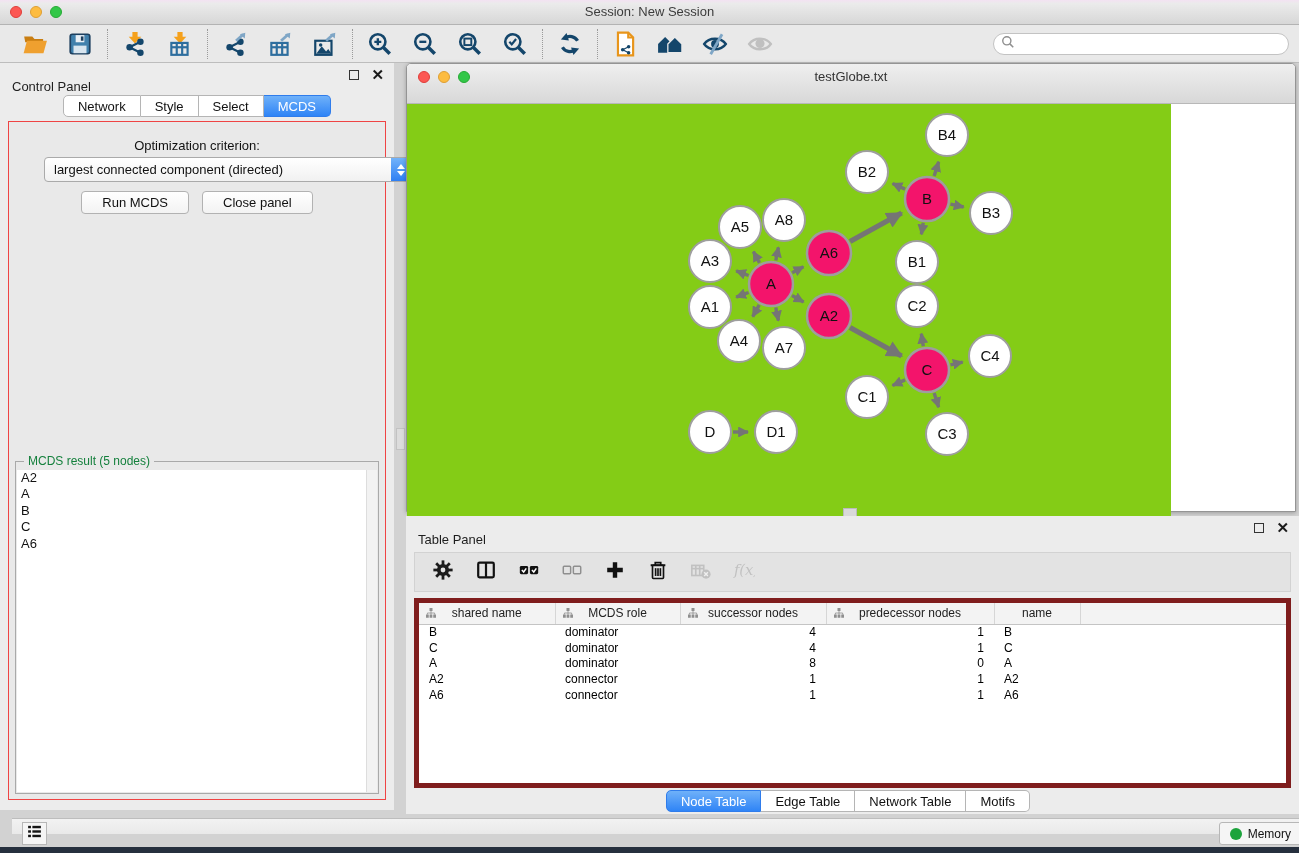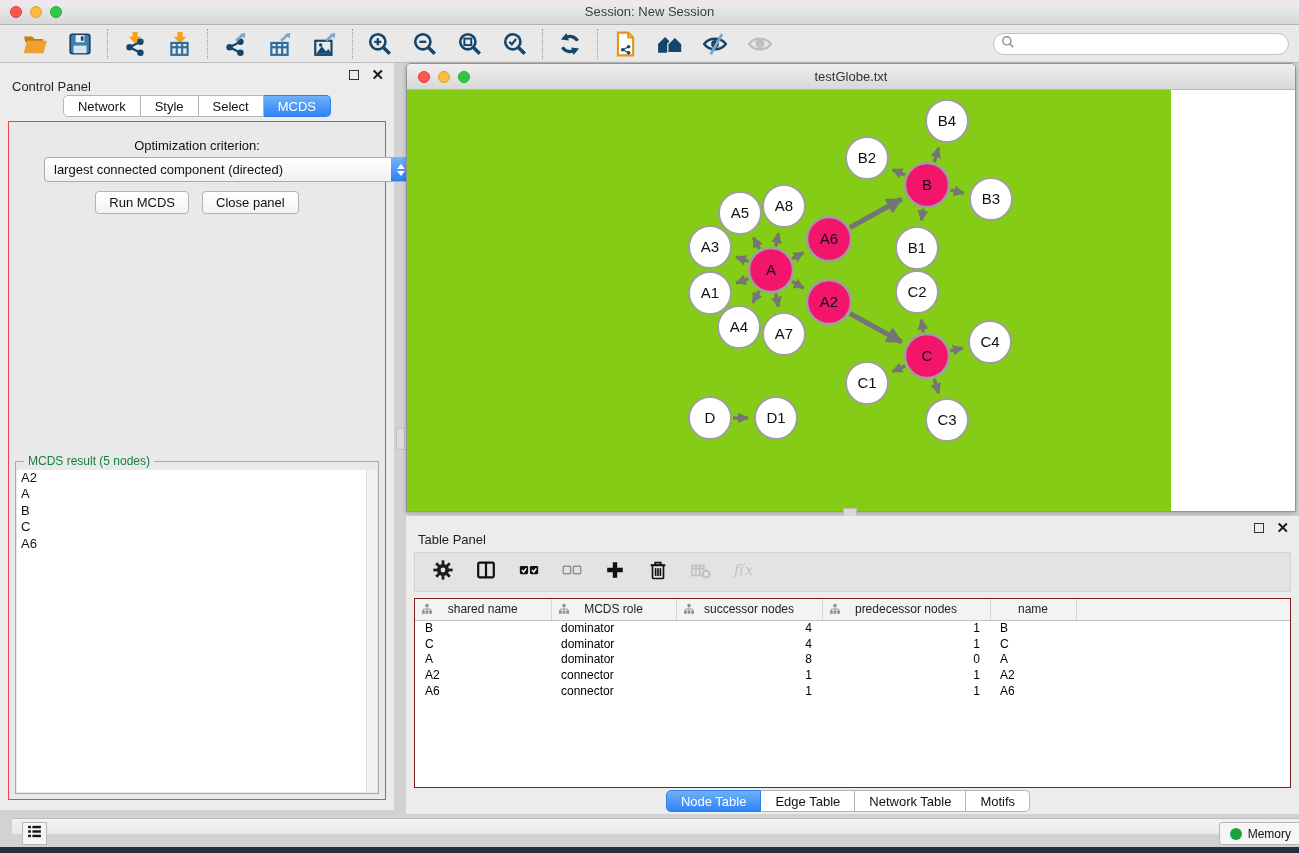--- a/index.html
+++ b/index.html
@@ -57,21 +57,21 @@
   .selectrow { position:absolute; left:35px; top:35px; width:368px; height:25px;
     border:1px solid #aaa; border-radius:4px; background:linear-gradient(#ffffff,#f1f1f1); }
   .selectrow .val { line-height:23px; padding-left:9px; font-size:13px; color:#111;
     white-space:nowrap; overflow:hidden; }
   .stepper { position:absolute; right:0; top:0; bottom:0; width:20px;
     border-radius:0 3px 3px 0; background:linear-gradient(#72b3fa,#2e7ff3);
     display:flex; flex-direction:column; align-items:center; justify-content:center; gap:2px; }
   .tri-up { width:0; height:0; border-left:4px solid transparent; border-right:4px solid transparent; border-bottom:5px solid #fff; }
   .tri-dn { width:0; height:0; border-left:4px solid transparent; border-right:4px solid transparent; border-top:5px solid #fff; }
   .btnrow { position:absolute; left:0; right:0; top:69px; display:flex; justify-content:center; gap:13px; }
-  .pushbtn { height:23px; padding:0 13px; font-size:13px; color:#111;
+  .pushbtn { height:23px; padding:0 20px; font-size:13px; color:#111;
     background:linear-gradient(#ffffff,#f3f3f3); border:1px solid #b2b2b2; border-radius:4px;
     font-family:"Liberation Sans", sans-serif; cursor:default; }
 
   .groupbox { position:absolute; left:6px; right:6px; top:339px; bottom:5px;
     border:1px solid #a9a9a9; }
   .groupbox .legend { position:absolute; top:-8px; left:8px; background:#e9e9e9;
     padding:0 4px; font-size:12px; color:#15803d; }
   .mcds-list { position:absolute; left:1px; right:1px; top:8px; bottom:1px; background:#fff; }
   .mcds-list .scrolltrack { position:absolute; right:0; top:0; bottom:0; width:11px;
     background:#f2f2f2; border-left:1px solid #ddd; }
@@ -80,36 +80,36 @@
   
   .v-grip { position:absolute; left:396px; top:428px; width:9px; height:22px;
     background:#dcdcdc; border:1px solid #c2c2c2; }
   .h-grip { position:absolute; left:843px; top:508px; width:14px; height:10px;
     background:#d9d9d9; border:1px solid #bbb; }
 
   
   .net-window { position:absolute; left:406px; top:63px; width:890px; height:449px;
     background:#fff; border:1px solid #949494; border-radius:5px 5px 0 0;
     box-shadow:0 1px 4px rgba(0,0,0,0.25); }
-  .net-titlebar { position:relative; height:26px; border-radius:4px 4px 0 0;
+  .net-titlebar { position:relative; height:40px; border-radius:4px 4px 0 0;
     background:linear-gradient(#efefef,#d8d8d8); border-bottom:1px solid #b8b8b8; }
   .net-titlebar .title { position:absolute; left:0; right:0; top:5px; text-align:center;
     font-size:13px; color:#333; }
   .net-titlebar .lights { top:7px; left:11px; }
   .net-canvas { position:relative; width:764px; height:421px; background:#84cc16; overflow:hidden; }
 
   
   .table-panel { position:absolute; left:406px; top:516px; width:893px; height:298px;
     background:#ececec; }
   .tp-toolbar { position:absolute; left:8px; right:8px; top:36px; height:40px;
     background:#e3e3e3; border:1px solid #d2d2d2; display:flex; align-items:center;
     gap:19px; padding-left:16px; }
   .tp-btn { width:24px; height:24px; display:flex; align-items:center; justify-content:center; cursor:default; }
   .table-wrap { position:absolute; left:8px; right:8px; top:82px; height:190px;
-    background:#fff; border:1px solid #7f1d1d; overflow:hidden; }
+    background:#fff; border:5px solid #7f1d1d; overflow:hidden; }
   table.datatable { border-collapse:collapse; width:100%; table-layout:fixed; }
   table.datatable th { height:21px; background:#f3f3f3; border-right:1px solid #d6d6d6;
     border-bottom:1px solid #c4c4c4; font-weight:normal; font-size:12px; color:#222;
     position:relative; }
   table.datatable th .hlabel { display:block; text-align:center; }
   table.datatable th .hicon { position:absolute; left:6px; top:4px; }
   table.datatable td { height:15.8px; padding:0 10px; font-size:12px; color:#000;
     white-space:nowrap; overflow:hidden; }
   td.al { text-align:left; } td.ar { text-align:right; }
   .tp-tabs { position:absolute; left:0; right:9px; top:274px; }

